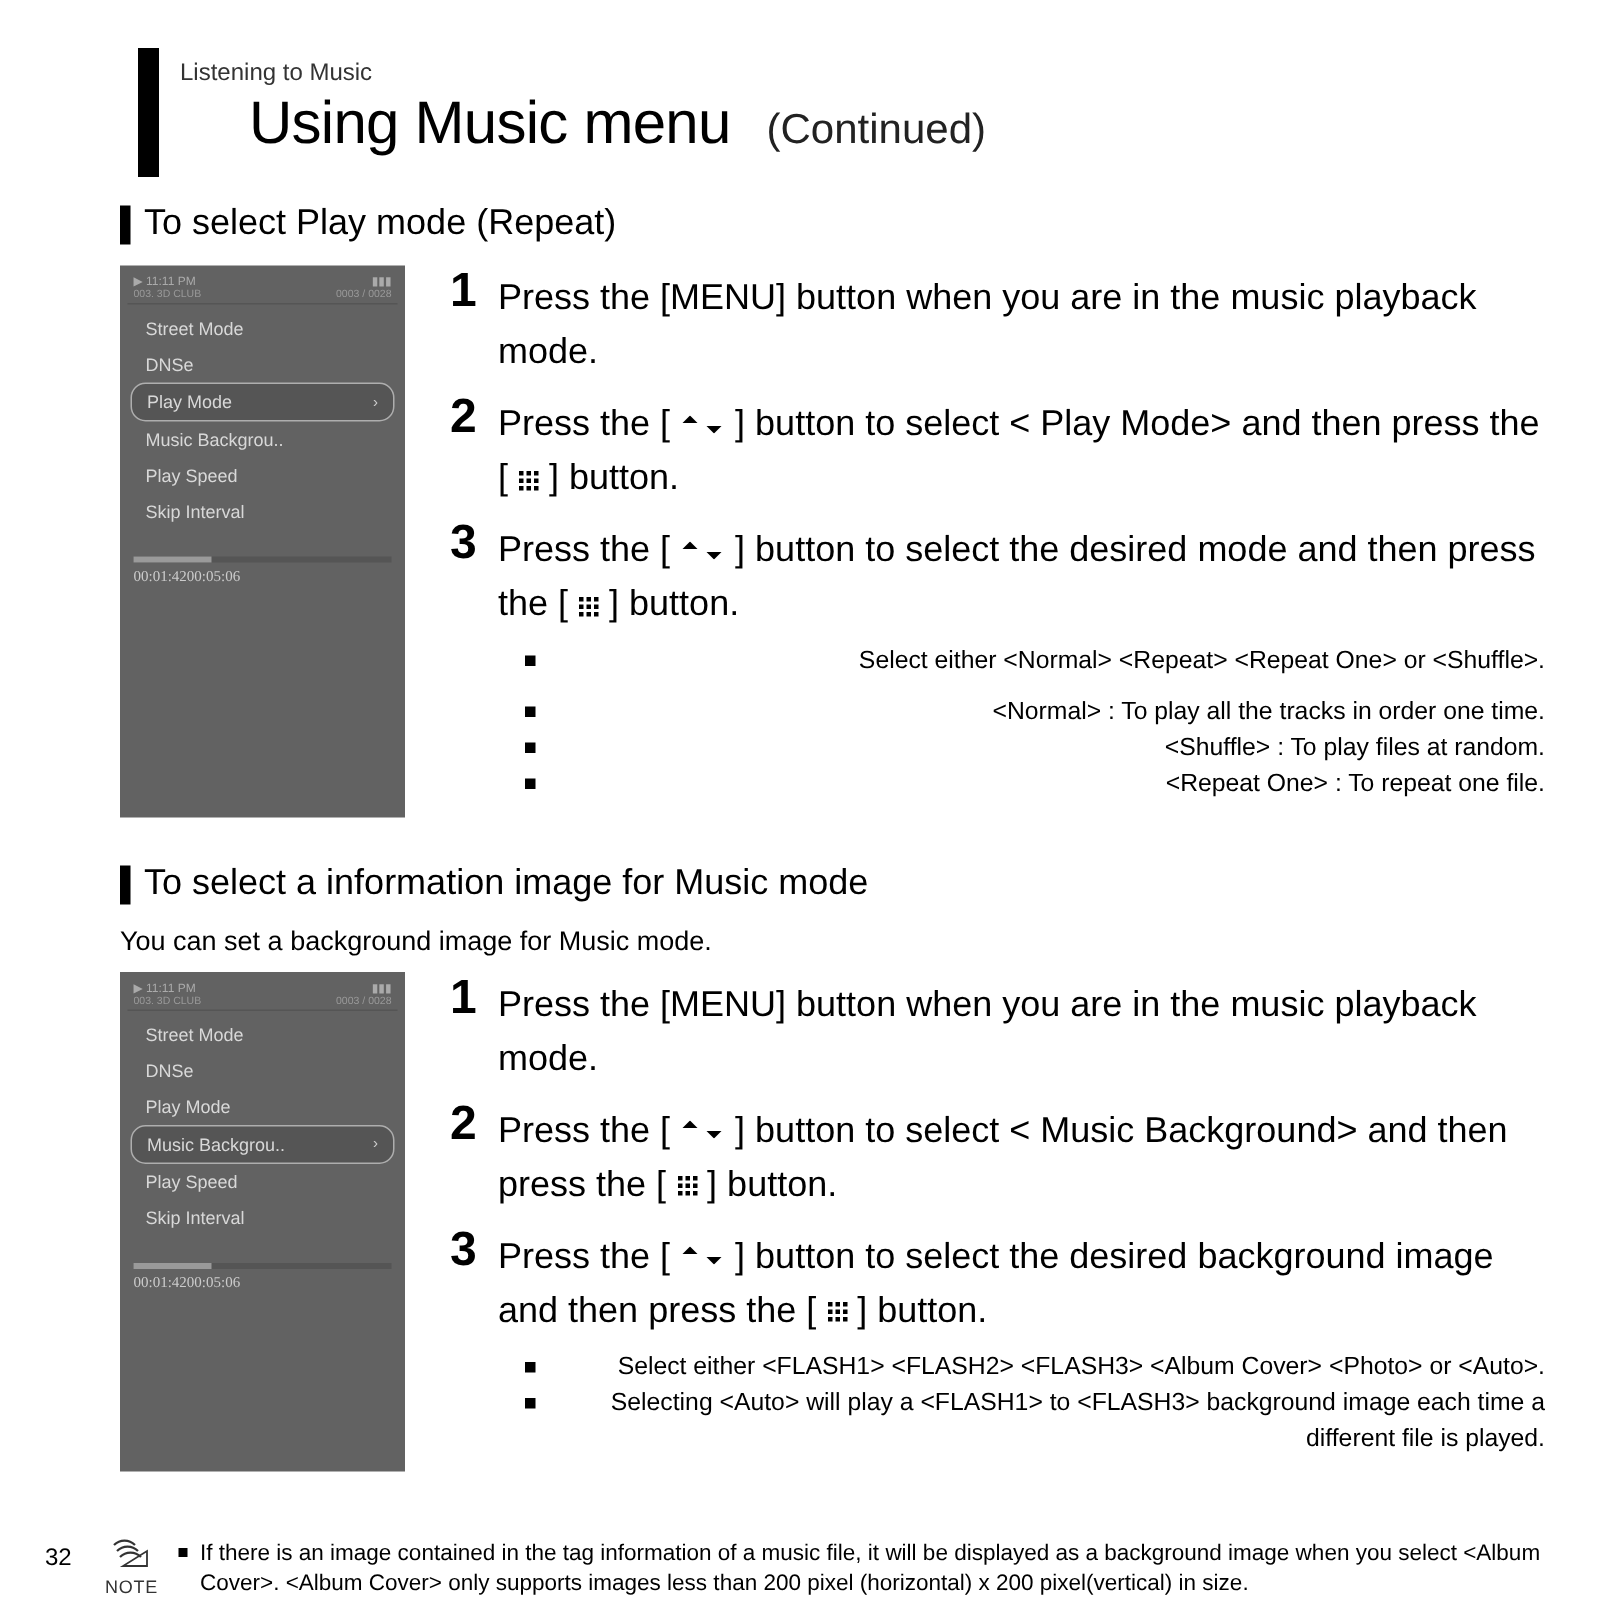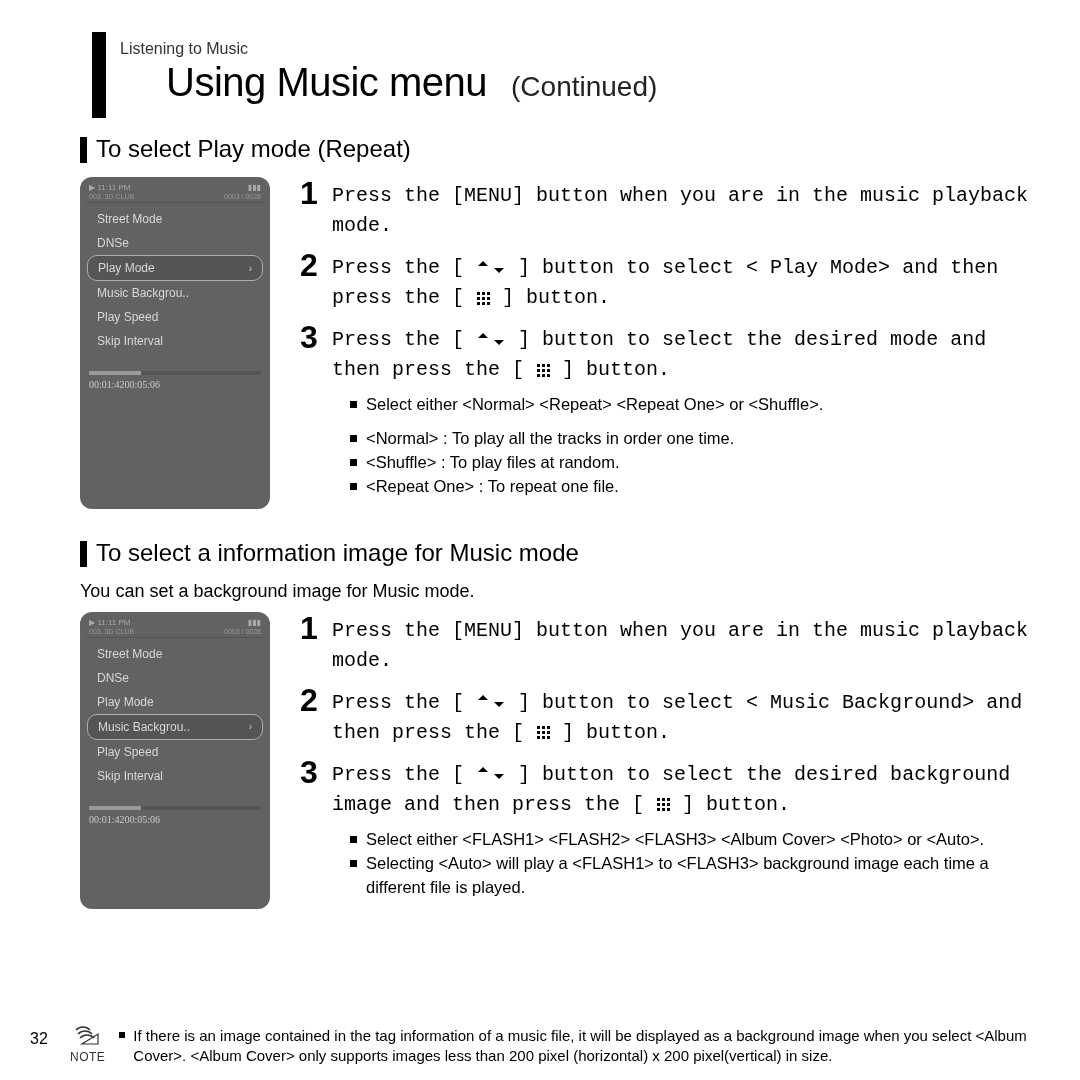--- a/index.html
+++ b/index.html
@@ -71,21 +71,21 @@
   .section-body {
     display: flex;
     gap: 30px;
   }
 
   
   .device {
     width: 190px;
     flex-shrink: 0;
     background: #626262;
-    border-radius: 12px;
+    border-radius: 0;
     padding: 5px;
     font-size: 12px;
     color: #d8d8d8;
     font-family: Arial, sans-serif;
   }
   .device .status {
     display: flex;
     justify-content: space-between;
     font-size: 8px;
     color: #aaa;
@@ -150,24 +150,23 @@
     gap: 10px;
     margin-bottom: 8px;
   }
   .step-num {
     font-size: 32px;
     font-weight: bold;
     line-height: 1;
     min-width: 22px;
   }
   .step-text {
-    font-size: 20px;
+    font-size: 24px;
     line-height: 1.5;
     padding-top: 4px;
-    font-family: Liberation Mono, monospace;
   }
   .inline-icon {
     display: inline-flex;
     align-items: center;
     gap: 2px;
     vertical-align: middle;
     position: relative;
     top: -1px;
   }
   .inline-icon svg { width: 14px; height: 12px; }
@@ -189,20 +188,21 @@
   .grid-icon span:nth-child(5){left:6px;top:6px}
   .grid-icon span:nth-child(6){left:11px;top:6px}
   .grid-icon span:nth-child(7){left:1px;top:11px}
   .grid-icon span:nth-child(8){left:6px;top:11px}
   .grid-icon span:nth-child(9){left:11px;top:11px}
 
   .sub-list {
     margin-left: 50px;
     margin-top: 4px;
     margin-bottom: 10px;
+    text-align: right;
   }
   .sub-list li {
     list-style: none;
     font-size: 16.5px;
     line-height: 1.45;
     padding-left: 16px;
     position: relative;
   }
   .sub-list li::before {
     content: "";

